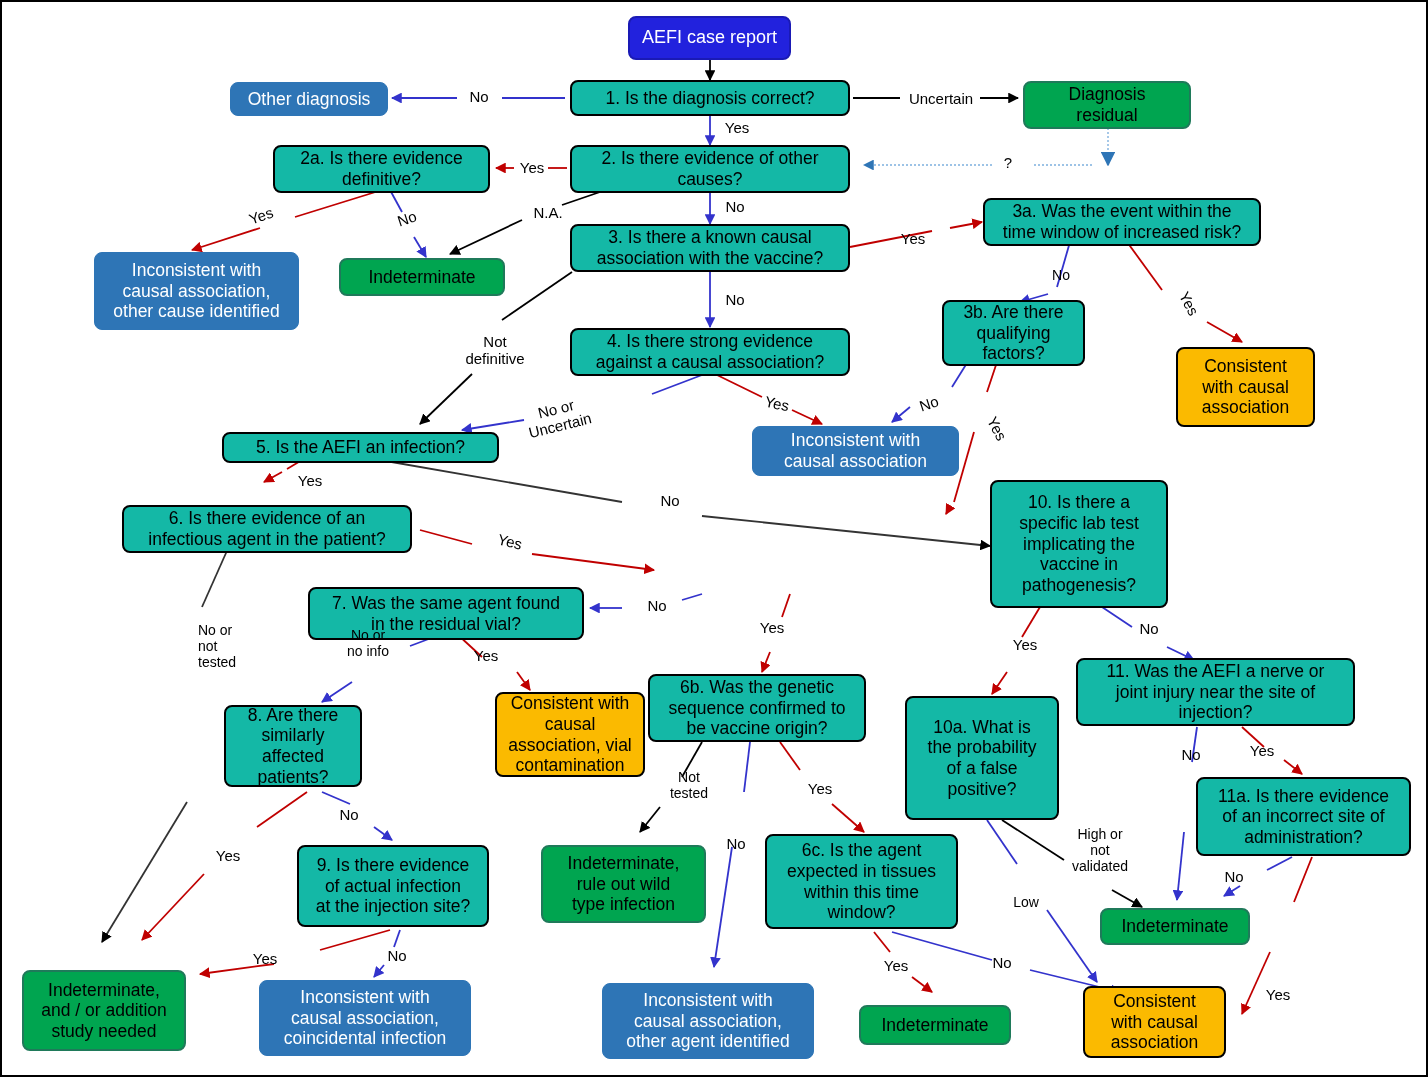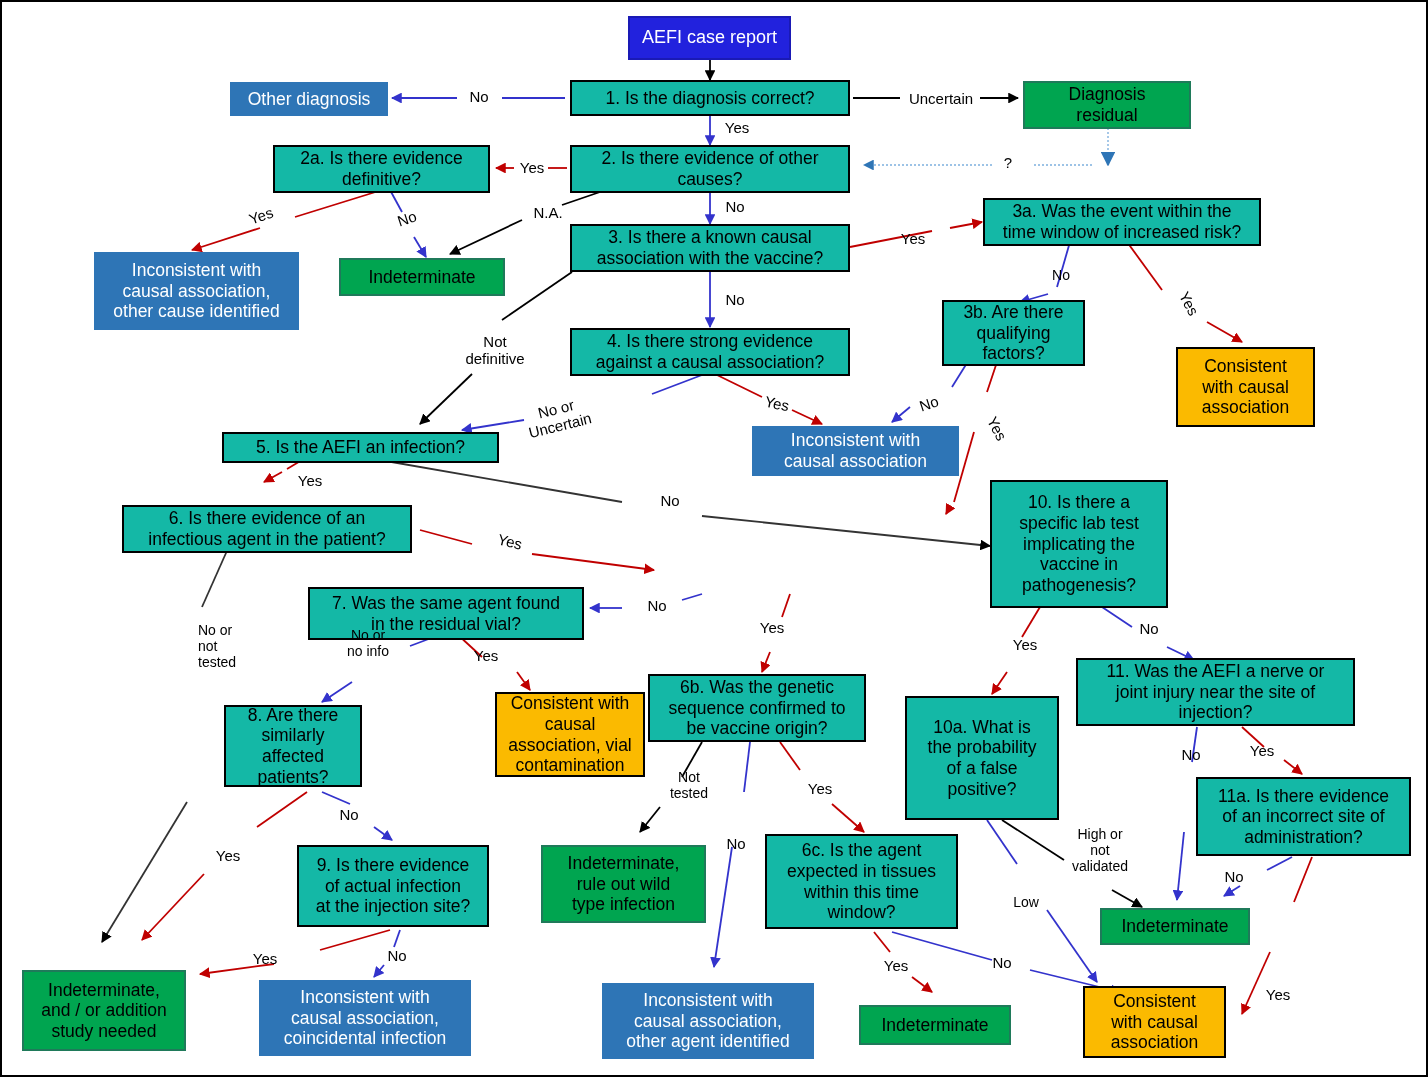--- a/index.html
+++ b/index.html
@@ -16,20 +16,21 @@
   .node{
     position:absolute;
     box-sizing:border-box;
     display:flex;align-items:center;justify-content:center;
     text-align:center;
     line-height:1.18;
     font-size:17.5px;
     color:#000;
     padding:2px 4px;
     white-space:pre-line;
+    border-radius:8px;
   }
   .q{ background:#14b8a6; border:2.5px solid #000; }
   .start{ background:#2222DD; border:2px solid #1a1ab5; color:#ffffff; font-size:18px; }
   .blue{ background:#2E75B6; border:1px solid #2E75B6; color:#ffffff; }
   .green{ background:#00A550; border:2px solid #1f7a5a; color:#000000; }
   .orange{ background:#FBBA00; border:2.5px solid #000000; color:#000000; }
   .elabel{
     position:absolute;
     font-size:15px;
     color:#000;

